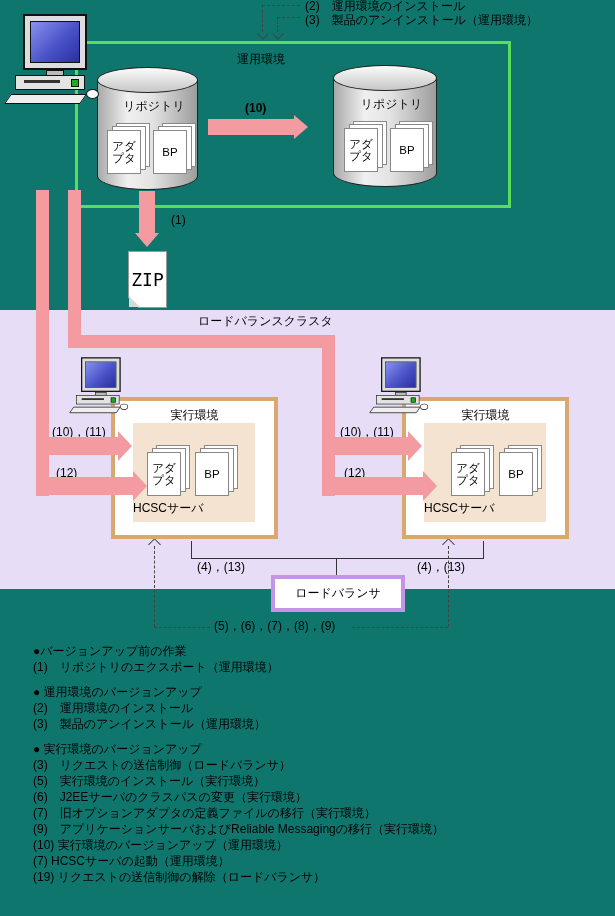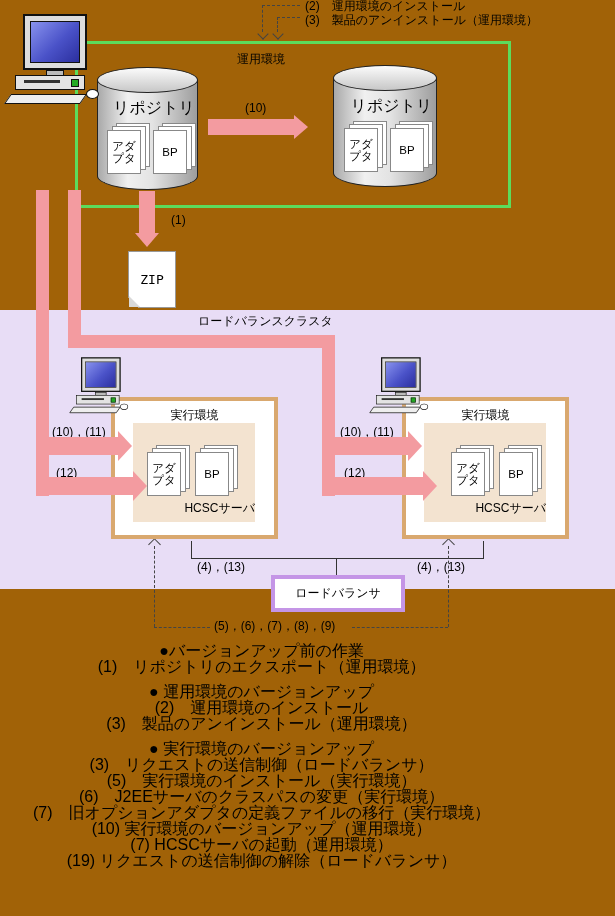--- a/index.html
+++ b/index.html
@@ -1,59 +1,59 @@
 <!DOCTYPE html>
 <html><head>
 <meta charset="utf-8">
 <style>
   html,body{margin:0;padding:0;background:#fff;}
-  #stage{position:relative;width:615px;height:916px;background:#a16207;overflow:hidden;
+  #stage{position:relative;width:615px;height:916px;background:#0f766e;overflow:hidden;
          font-family:"Liberation Sans","DejaVu Sans",sans-serif;color:#000;}
   .lbl{position:absolute;font-size:12px;line-height:13px;white-space:nowrap;}
 
   
   .green-box{position:absolute;left:75px;top:41px;width:430px;height:161px;border:3px solid #5CDC5C;z-index:1;}
   .lavender{position:absolute;left:0;top:310px;width:615px;height:279px;background:#E8DDF6;z-index:0;}
 
   
   .cylinder{position:absolute;z-index:2;}
   .cyl-top{position:absolute;left:0;right:0;top:0;height:26px;border-radius:50%;
            background:linear-gradient(180deg,#fbfbfb,#c7c7c7);border:1.5px solid #222;box-sizing:border-box;z-index:2;}
   .cyl-body{position:absolute;left:0;right:0;top:13px;bottom:0;box-sizing:border-box;
             background:linear-gradient(90deg,#a9a9a9,#f0f0f0 30%,#e3e3e3 55%,#9d9d9d);
             border:1.5px solid #222;border-top:none;border-radius:0 0 50% 50%/0 0 14px 14px;}
-  .cyl-label{position:absolute;left:0;right:0;top:31px;text-align:center;font-size:16px;z-index:3;margin-left:13px;}
+  .cyl-label{position:absolute;left:0;right:0;top:31px;text-align:center;font-size:12px;z-index:3;margin-left:13px;}
 
   
   .docstack{position:absolute;width:34px;height:44px;z-index:3;}
   .docstack::before{content:"";position:absolute;left:9px;top:-7px;width:100%;height:100%;background:#fff;border:1px solid #888;box-sizing:border-box;}
   .docstack::after{content:"";position:absolute;left:5px;top:-4px;width:100%;height:100%;background:#fff;border:1px solid #888;box-sizing:border-box;}
   .docpage{position:absolute;left:0;top:0;width:100%;height:100%;background:#fff;border:1px solid #888;box-sizing:border-box;
            display:flex;align-items:center;justify-content:center;text-align:center;
            font-size:11.5px;line-height:12.5px;z-index:2;word-break:break-all;}
 
   
-  .zipdoc{position:absolute;left:128px;top:251px;width:48px;height:57px;background:#fff;border:1px solid #999;box-sizing:border-box;
+  .zipdoc{position:absolute;left:128px;top:251px;width:39px;height:57px;background:#fff;border:1px solid #999;box-sizing:border-box;
           clip-path:polygon(0 0,100% 0,100% 100%,11px 100%,0 calc(100% - 11px));
           display:flex;align-items:center;justify-content:center;
-          font-family:"DejaVu Sans Mono",monospace;font-size:13px;z-index:2;}
+          font-family:"DejaVu Sans Mono",monospace;font-size:18px;z-index:2;}
   .zipfold{position:absolute;left:129px;top:296px;width:0;height:0;
            border-bottom:11px solid #d9d9d9;border-right:11px solid transparent;z-index:3;}
 
   
   .pbar{position:absolute;background:#F39BA0;z-index:3;}
   .ah-right-lg{position:absolute;width:0;height:0;border-top:15px solid transparent;border-bottom:15px solid transparent;border-left:14px solid #F39BA0;z-index:3;}
   .ah-right-sm{position:absolute;width:0;height:0;border-top:12px solid transparent;border-bottom:12px solid transparent;border-left:14px solid #F39BA0;z-index:3;}
   .ah-down{position:absolute;width:0;height:0;border-left:12px solid transparent;border-right:12px solid transparent;border-top:14px solid #F39BA0;z-index:3;}
 
   
   .exec-box{position:absolute;width:167px;height:142px;box-sizing:border-box;border:4px solid #D9A86F;background:#fff;z-index:2;}
   .exec-title{position:absolute;left:0;right:0;top:6px;text-align:center;font-size:12px;}
   .hcsc-panel{position:absolute;width:122px;height:99px;background:#F3E3D0;z-index:2;}
-  .hcsc-label{position:absolute;left:0;right:0;bottom:5px;text-align:right;font-size:12px;}
+  .hcsc-label{position:absolute;left:0;right:0;bottom:5px;text-align:left;font-size:12px;}
   .lb-box{position:absolute;left:271px;top:575px;width:134px;height:37px;box-sizing:border-box;border:4px solid #C495E6;background:#fff;
           display:flex;align-items:center;justify-content:center;font-size:12px;z-index:2;}
 
   
   .kline{position:absolute;background:#333;z-index:1;}
   .dash-v{position:absolute;width:0;border-left:1px dashed #444;z-index:1;}
   .dash-h{position:absolute;height:0;border-top:1px dashed #444;z-index:1;}
   .chev-up{position:absolute;width:8px;height:8px;border-left:1px solid #444;border-top:1px solid #444;transform:rotate(45deg);z-index:1;}
   .chev-down{position:absolute;width:7px;height:7px;border-left:1px solid #444;border-bottom:1px solid #444;transform:rotate(-45deg);z-index:1;}
 
@@ -63,21 +63,21 @@
   .pc-scr{position:absolute;left:5px;top:5px;right:5px;bottom:5px;background:linear-gradient(135deg,#8892ee 0%,#4a52c8 55%,#2b2f9e 100%);border:1px solid #111;}
   .pc-neck{position:absolute;left:44px;top:58px;width:16px;height:4px;background:#bbb;border:1px solid #111;}
   .pc-base{position:absolute;left:13px;top:63px;width:70px;height:15px;background:#e3e3e3;border:1px solid #111;box-sizing:border-box;}
   .pc-slot{position:absolute;left:8px;top:4px;width:36px;height:3px;background:#333;}
   .pc-pwr{position:absolute;right:5px;top:3px;width:6px;height:6px;background:#2a2;border:1px solid #111;}
   .pc-kbd{position:absolute;left:2px;top:82px;width:74px;height:8px;background:#eee;border:1px solid #111;transform:skewX(-35deg);transform-origin:bottom left;}
   .pc-mouse{position:absolute;left:84px;top:77px;width:11px;height:8px;background:#fff;border:1px solid #111;border-radius:50%;}
   .pc-small{transform:scale(0.62);transform-origin:top left;}
 
   
-  .steps{position:absolute;left:33px;top:643px;font-size:16px;line-height:16px;z-index:1;text-align:center;}
+  .steps{position:absolute;left:33px;top:643px;font-size:12px;line-height:16px;z-index:1;}
   .steps p{margin:0;white-space:nowrap;}
   .steps-section + .steps-section{margin-top:9px;}
 </style>
 </head>
 <body>
 
 <div id="stage">
 
   <div class="lavender"></div>
 
@@ -112,21 +112,21 @@
     <div class="docstack" style="left:11px;top:63px;">
       <div class="docpage">アダプタ</div>
     </div>
     <div class="docstack" style="left:57px;top:63px;">
       <div class="docpage">BP</div>
     </div>
   </div>
 
   <div class="pbar" style="left:208px;top:119px;width:86px;height:16px;"></div>
   <div class="ah-right-sm" style="left:294px;top:115px;"></div>
-  <div class="lbl" style="left:245px;top:102px;">(10)</div>
+  <div class="lbl" style="left:245px;top:102px;font-weight:bold;">(10)</div>
 
   <div class="pbar" style="left:139px;top:191px;width:16px;height:42px;"></div>
   <div class="ah-down" style="left:135px;top:233px;"></div>
   <div class="lbl" style="left:171px;top:214px;">(1)</div>
   <div class="zipdoc">ZIP</div>
   <div class="zipfold"></div>
 
   <div class="pbar" style="left:36px;top:190px;width:13px;height:306px;"></div>
   <div class="pbar" style="left:68px;top:190px;width:13px;height:158px;"></div>
   <div class="pbar" style="left:68px;top:335px;width:267px;height:13px;"></div>
@@ -238,19 +238,20 @@
       <p>● 運用環境のバージョンアップ</p>
       <p>(2)　運用環境のインストール</p>
       <p>(3)　製品のアンインストール（運用環境）</p>
     </div>
     <div class="steps-section">
       <p>● 実行環境のバージョンアップ</p>
       <p>(3)　リクエストの送信制御（ロードバランサ）</p>
       <p>(5)　実行環境のインストール（実行環境）</p>
       <p>(6)　J2EEサーバのクラスパスの変更（実行環境）</p>
       <p>(7)　旧オプションアダプタの定義ファイルの移行（実行環境）</p>
+      <p>(9)　アプリケーションサーバおよびReliable Messagingの移行（実行環境）</p>
       <p>(10) 実行環境のバージョンアップ（運用環境）</p>
       <p>(7) HCSCサーバの起動（運用環境）</p>
       <p>(19) リクエストの送信制御の解除（ロードバランサ）</p>
     </div>
   </div>
 
 </div>
 
 </body></html>

